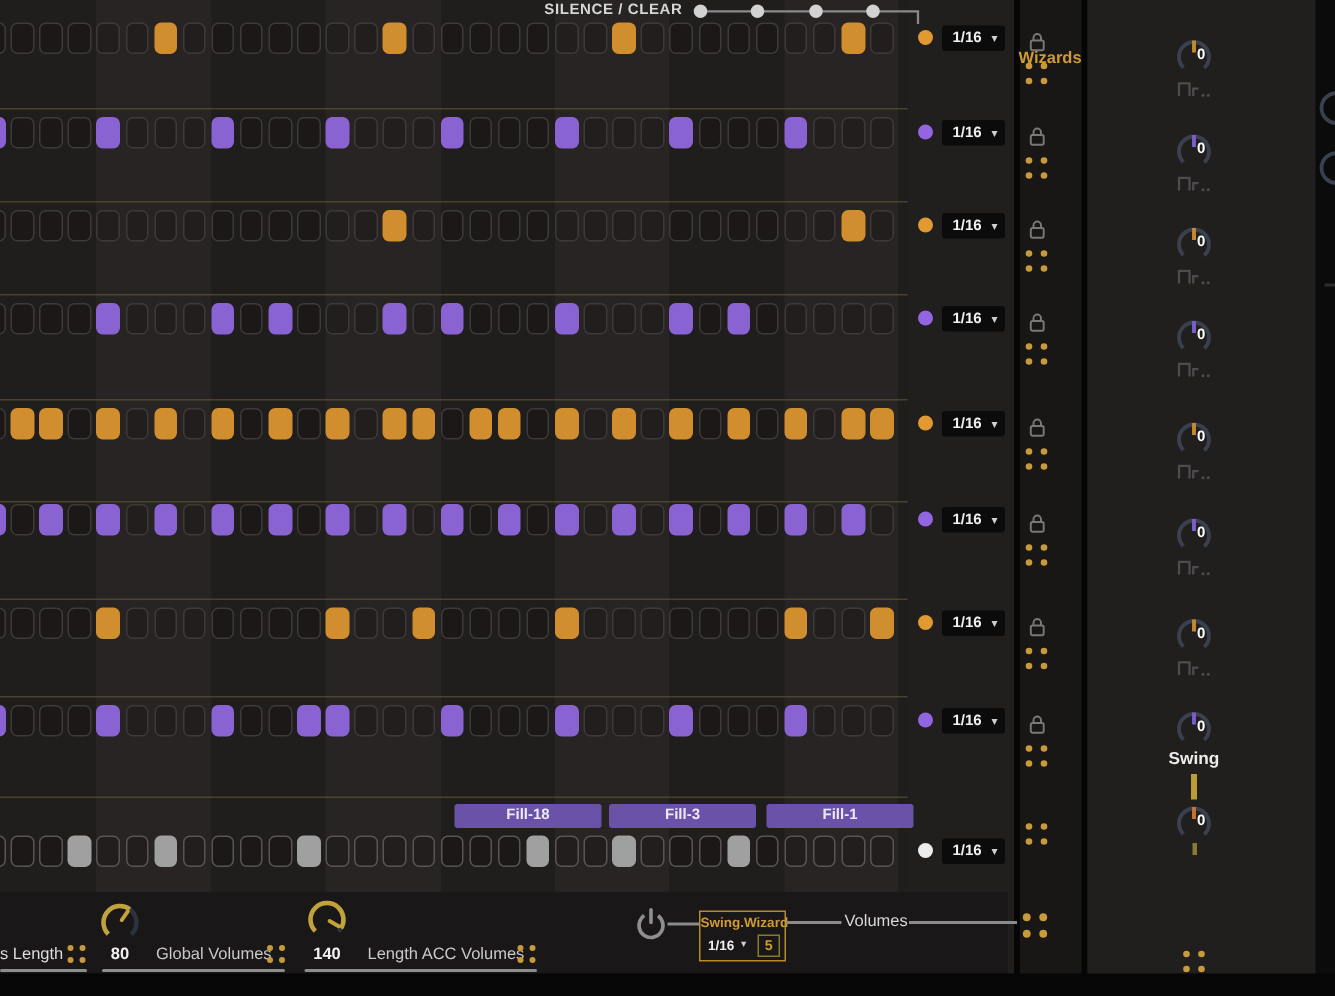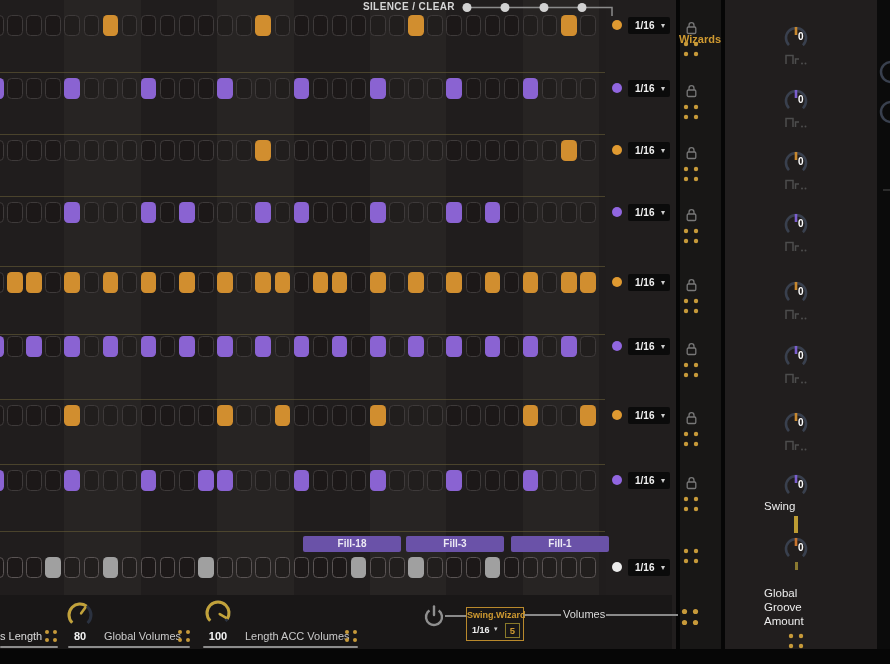--- a/index.html
+++ b/index.html
@@ -21,21 +21,21 @@
   .fillbtn{position:absolute;top:536px;height:16px;background:#6a52a8;border-radius:2px;color:#ece9f4;
            font-size:10px;font-weight:bold;text-align:center;line-height:16px;}
   
   #silence-label{position:absolute;right:435px;top:1px;color:#d6d6d6;font-size:10px;font-weight:bold;letter-spacing:.4px;white-space:nowrap;}
   
   #wiz-panel{position:absolute;left:676px;top:0;width:41px;height:650px;background:#181716;
              border-left:4px solid #060606;border-right:4px solid #060606;}
   #wiz-title{position:absolute;left:679px;top:1px;color:#cf9a31;font-size:11px;font-weight:bold;margin-top:32px;}
   #knob-panel{position:absolute;left:725px;top:0;width:152px;height:650px;background:#211e1e;}
   #right-strip{position:absolute;left:877px;top:0;width:13px;height:664px;background:#0b0b0b;}
-  .swing-label,.groove-label{position:absolute;color:#ececec;font-weight:normal;text-align:left;}
+  .swing-label,.groove-label{position:absolute;color:#ececec;font-weight:bold;text-align:center;}
   
   #bottom-bar{position:absolute;left:0;top:595px;width:672px;height:55px;background:#191717;}
   #black-strip{position:absolute;left:0;top:649px;width:890px;height:15px;background:#060606;}
   .bb-label{position:absolute;color:#c9c9c9;font-size:11px;white-space:nowrap;}
   .bb-value{position:absolute;color:#f2f2f2;font-size:11px;font-weight:bold;text-align:center;}
   .underline{position:absolute;height:2px;background:#8d8d8d;border-radius:1px;}
   .connector{position:absolute;height:1.5px;background:#8a8a8a;}
   #aw-box{position:absolute;left:466px;top:607px;width:58px;height:34px;border:1px solid #b9892c;box-sizing:border-box;}
   #aw-title{position:absolute;left:0;top:2px;width:100%;text-align:center;color:#cf9a31;font-size:9px;font-weight:bold;}
   #aw-rate{position:absolute;left:5px;top:17px;color:#f0f0f0;font-size:9px;font-weight:bold;}
@@ -361,21 +361,20 @@
       <circle cx="582" cy="7.5" r="4.5" fill="#d2d2d2"></circle>
     </svg>
 
   <div id="wiz-panel"></div>
   <div id="wiz-title">Wizards</div>
 
   <div id="knob-panel"></div>
   <div class="swing-label" id="swing-label" style="left:764px;top:500px;width:64px;font-size:11.5px;">Swing</div>
   <div class="abs" style="left:794px;top:516px;width:4px;height:17px;background:#bd9c33;"></div>
   <div class="abs" style="left:795px;top:562px;width:2.5px;height:8px;background:#8a7930;"></div>
-  <div class="groove-label" id="groove-label" style="left:764px;top:586px;width:64px;font-size:11.5px;line-height:14px;">Global Groove Amount</div>
 
   <div id="right-strip"></div>
   <svg class="abs" style="left:877px;top:0;width:13px;height:664px;" viewBox="0 0 13 664">
     <circle cx="14" cy="72" r="10" fill="none" stroke="#39404e" stroke-width="2.5"></circle>
     <circle cx="14" cy="112" r="10" fill="none" stroke="#39404e" stroke-width="2.5"></circle>
     <rect x="6" y="189" width="7" height="2" fill="#2c2c2c"></rect>
   </svg>
 
   <div id="bottom-bar"></div>
 
@@ -401,21 +400,21 @@
       <circle cx="3" cy="11" r="2" fill="#c79a3a"></circle>
       <circle cx="11" cy="11" r="2" fill="#c79a3a"></circle>
     </svg>
   <div class="underline" style="left:68px;top:646px;width:122px;"></div>
 
   <svg class="abs" id="knob-gav" style="left:202px;top:597px;width:32px;height:32px;" viewBox="0 0 32 32">
       <circle cx="16" cy="16" r="11" fill="none" stroke="#2b3240" stroke-width="3" stroke-dasharray="51.83627878423158 17.27875959474386" transform="rotate(135 16 16)" stroke-linecap="butt"></circle>
       <circle cx="16" cy="16" r="11" fill="none" stroke="#c2a23a" stroke-width="3" stroke-dasharray="48.97916105596685 20.135877323008593" transform="rotate(135 16 16)" stroke-linecap="butt"></circle>
       <line x1="17.72998571642082" y1="17.003568343950697" x2="23.78493572389369" y2="20.516057547778132" stroke="#c2a23a" stroke-width="2.6" stroke-linecap="round"></line>
     </svg>
-  <div class="bb-value" style="left:203px;top:630px;width:30px;">100</div>
+  <div class="bb-value" style="left:203px;top:630px;width:30px;">140</div>
   <div class="bb-label" style="left:245px;top:630px;">Length ACC Volumes</div>
   <svg class="abs" id="dice-gav" style="left:344px;top:629px;width:14px;height:14px;" viewBox="0 0 14 14">
       <circle cx="3" cy="3" r="2" fill="#c79a3a"></circle>
       <circle cx="11" cy="3" r="2" fill="#c79a3a"></circle>
       <circle cx="3" cy="11" r="2" fill="#c79a3a"></circle>
       <circle cx="11" cy="11" r="2" fill="#c79a3a"></circle>
     </svg>
   <div class="underline" style="left:203px;top:646px;width:155px;"></div>
 
   <svg class="abs" id="power-icon" style="left:422px;top:604px;width:24px;height:24px;" viewBox="0 0 24 24">

